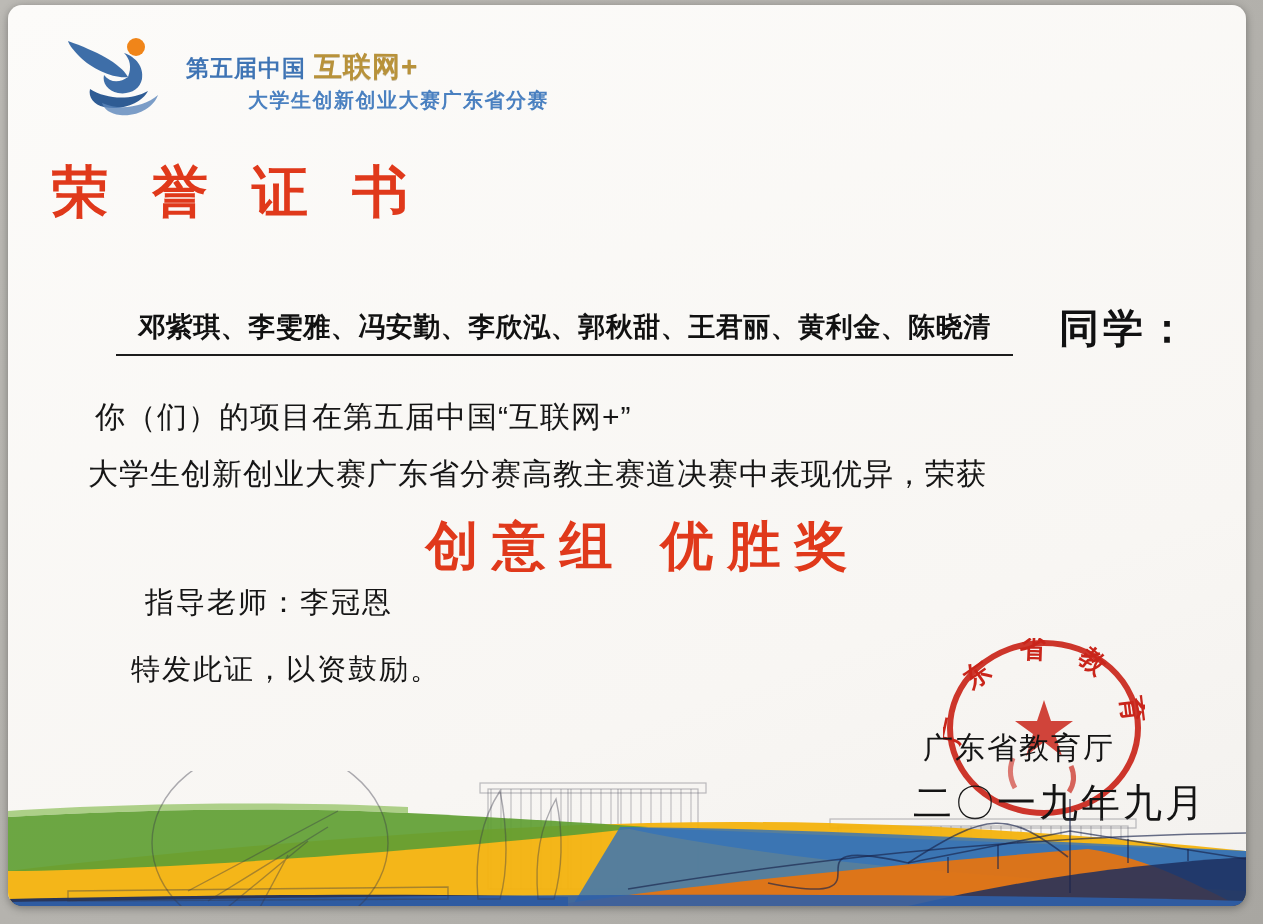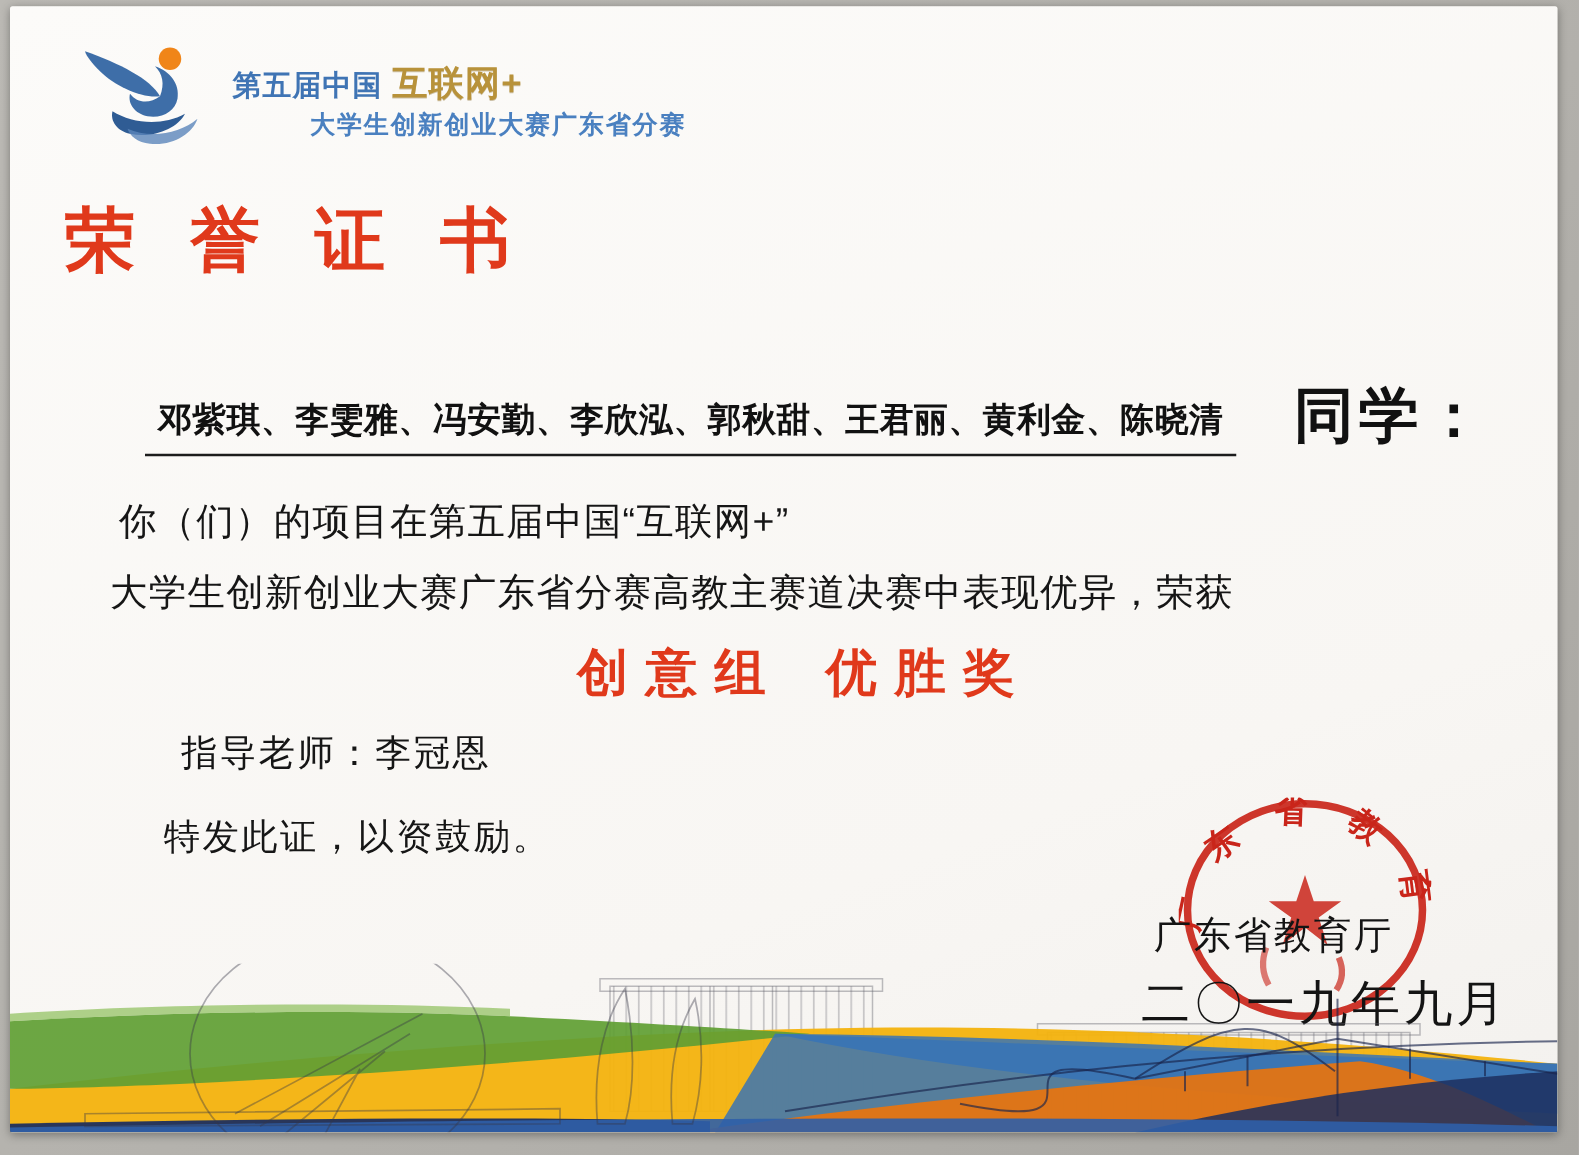--- a/index.html
+++ b/index.html
@@ -12,21 +12,21 @@
   }
   .photo-frame {
     position: absolute; inset: 0;
     background: linear-gradient(135deg, #bcbab5 0%, #b2b0ab 60%, #a8a6a1 100%);
   }
   .certificate {
     position: absolute;
     left: 8px; top: 5px;
     width: 1238px; height: 901px;
     background: linear-gradient(160deg, #fcfbf9 0%, #f8f6f3 70%, #f3f1ee 100%);
-    border-radius: 2px;
+    border-radius: 14px;
     box-shadow: 0 2px 8px rgba(0,0,0,0.35);
     overflow: hidden;
   }
 
   
   .logo { position: absolute; top: 28px; left: 46px; display: flex; align-items: flex-start; }
   .logo-mark { width: 128px; height: 86px; flex: 0 0 auto; }
   .logo-text { margin-left: 4px; margin-top: 16px; line-height: 1.25; }
   .logo-line1 { display: flex; align-items: baseline; }
   .logo-line1-prefix { color: #3f74b4; font-weight: 700; font-size: 23px; letter-spacing: 1px; }
@@ -50,21 +50,21 @@
   .names-underlined {
     width: 905px;
     border-bottom: 2px solid #1c1c1c;
     text-align: center;
     font-size: 27px; font-weight: 700; color: #111;
     padding-bottom: 9px;
     letter-spacing: 0.5px;
     white-space: nowrap;
   }
   .names-suffix {
-    font-size: 48px; font-weight: 800; color: #111;
+    font-size: 40px; font-weight: 800; color: #111;
     margin-left: 10px; margin-bottom: 0px; letter-spacing: 4px;
     white-space: nowrap;
   }
 
   
   .body-line1 {
     position: absolute; top: 392px; left: 87px; width: 1058px;
     display: flex; align-items: flex-end;
   }
   .body-prefix, .body-suffix {
@@ -81,21 +81,21 @@
   .body-line2 {
     position: absolute; top: 449px; left: 80px;
     font-size: 30px; color: #161616; font-weight: 500; letter-spacing: 1px;
     white-space: nowrap;
   }
 
   
   .award {
     position: absolute; top: 506px; left: 0; width: 100%;
     text-align: center;
-    color: #e0391b; font-weight: 800; font-size: 41px; padding-left: 33px;
+    color: #e0391b; font-weight: 800; font-size: 53px; padding-left: 33px;
   }
   .award span { letter-spacing: 14px; }
   .award .award-prize { margin-left: 34px; }
 
   
   .advisor-line {
     position: absolute; top: 578px; left: 137px;
     font-size: 29px; color: #161616; letter-spacing: 2px;
   }
   .issue-line {

